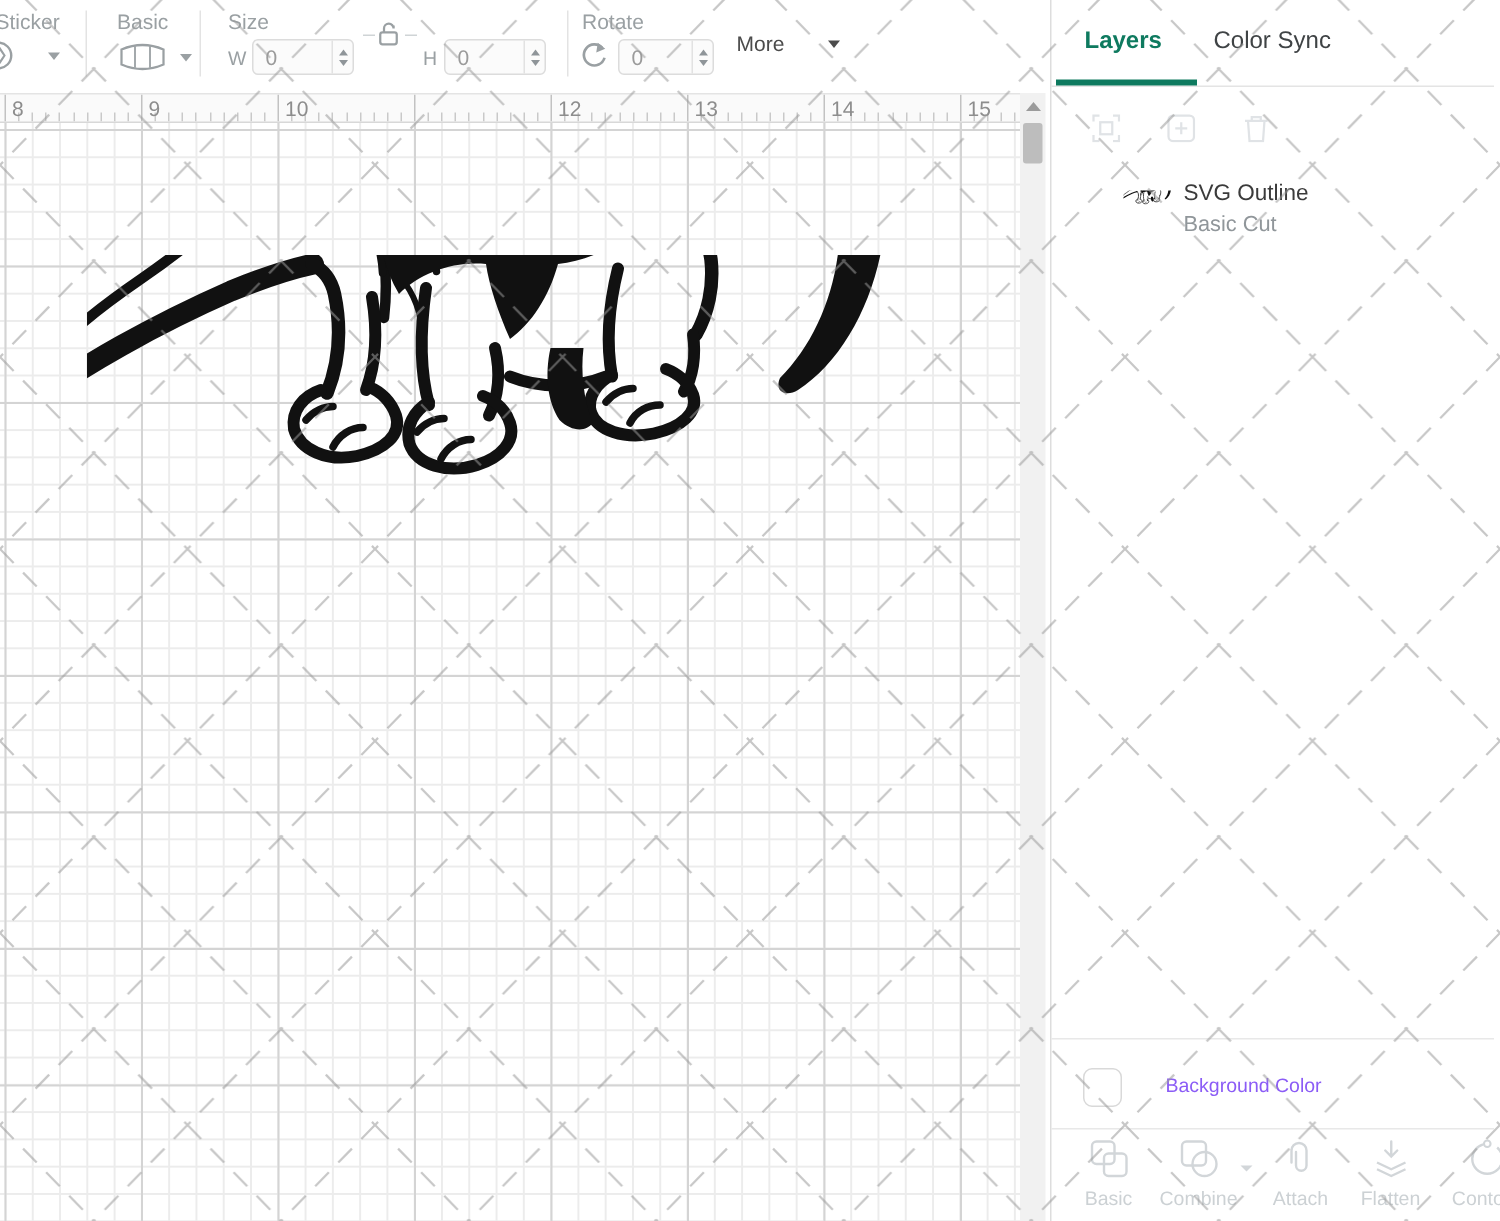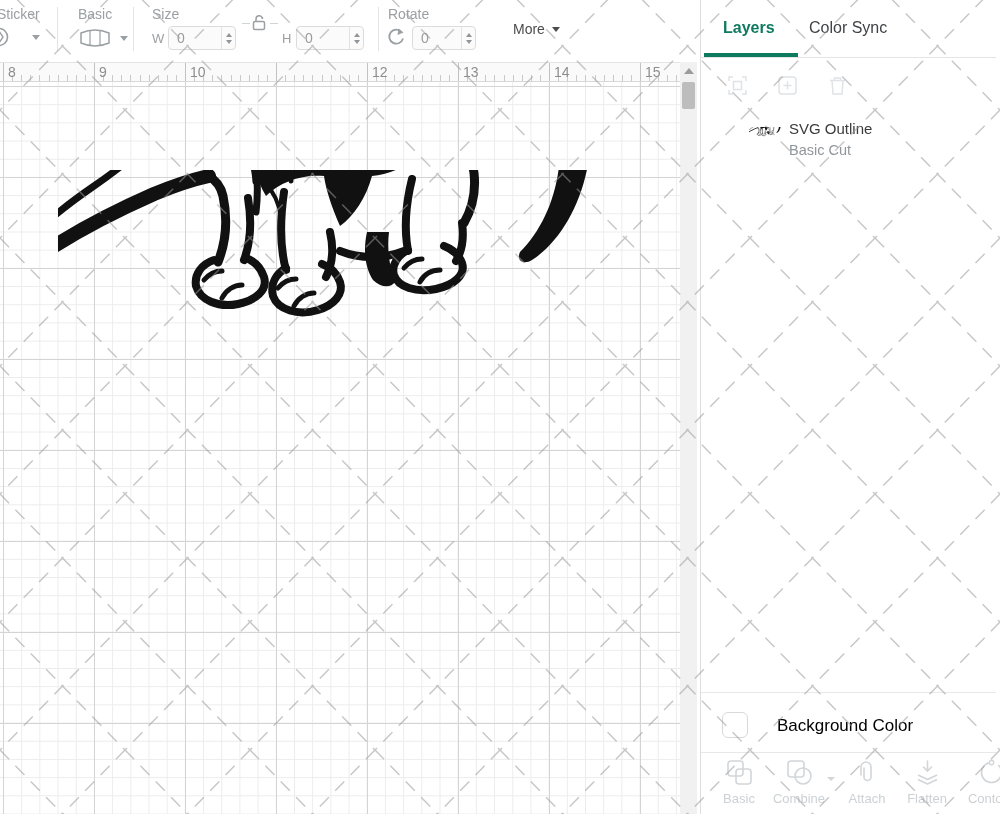--- a/index.html
+++ b/index.html
@@ -51,21 +51,21 @@
   .tab.colorsync{left:108px;color:#3f4345;}
   .tab-underline{position:absolute;left:3px;bottom:0;width:94px;height:4px;}
   .panel-icons{position:relative;height:56px;}
   .panel-icons svg{position:absolute;top:18px;}
   .layer-row{position:relative;height:58px;cursor:pointer;}
   .layer-thumb{position:absolute;left:48px;top:13px;width:36px;height:20px;}
   .layer-title{position:absolute;left:88px;top:6px;font-size:15px;color:#3b3b3b;}
   .layer-sub{position:absolute;left:88px;top:28px;font-size:14.5px;color:#90969a;}
   .bg-row{position:absolute;left:0;top:692px;width:100%;height:61px;border-top:1px solid #e8e8e8;border-bottom:1px solid #e8e8e8;box-sizing:border-box;}
   .bg-swatch{position:absolute;left:21px;top:19px;width:26px;height:26px;border:1px solid #d9d9d9;border-radius:6px;background:#fff;cursor:pointer;box-sizing:border-box;}
-  .bg-label{position:absolute;left:76px;top:23px;font-size:17px;color:#000000;}
+  .bg-label{position:absolute;left:76px;top:23px;font-size:13px;color:#8b5cf6;}
   .actions{position:absolute;left:0;top:753px;width:100%;height:61px;}
   .action{position:absolute;top:6px;width:64px;text-align:center;cursor:default;}
   .action svg{display:block;margin:0 auto;}
   .action .lbl{display:block;margin-top:5px;font-size:13px;color:#ccd1d4;white-space:nowrap;}
   .combine-caret{position:absolute;top:18px;right:-4px;width:0;height:0;border-left:4px solid transparent;border-right:4px solid transparent;border-top:4px solid #d2d6d9;}
   
   .watermark{position:absolute;left:0;top:0;width:1000px;height:814px;pointer-events:none;z-index:90;}
   .hidden-defs{position:absolute;width:0;height:0;overflow:hidden;}
 </style>
 </head>
@@ -169,21 +169,21 @@
     <path d="M13.5,1.5 L18.5,5.5 L12.5,8 Z" fill="#9aa0a3"></path>
   </svg>
   <div class="num-input" style="left:412px;width:64px;">
     <input style="width: 40px;" value="0">
     <div class="stepper">
         <b class="up"></b>
         <b class="dn"></b>
       </div>
   </div>
 
-  <span class="tb-label" style="left:513px;top:21px;color:#4c4c4c;text-align:right;">More</span>
+  <span class="tb-label" style="left:491px;top:21px;color:#4c4c4c;text-align:right;">More</span>
   <span class="caret dark" style="position:absolute;left:552px;top:27px;"></span>
 </div>
 
 <div class="ruler">
     <i class="tick major" style="left: 3px;"></i>
     <i class="tick" style="left: 12.1px;"></i>
     <i class="tick" style="left: 21.2px;"></i>
     <i class="tick" style="left: 30.3px;"></i>
     <i class="tick" style="left: 39.4px;"></i>
     <i class="tick" style="left: 48.5px;"></i>

